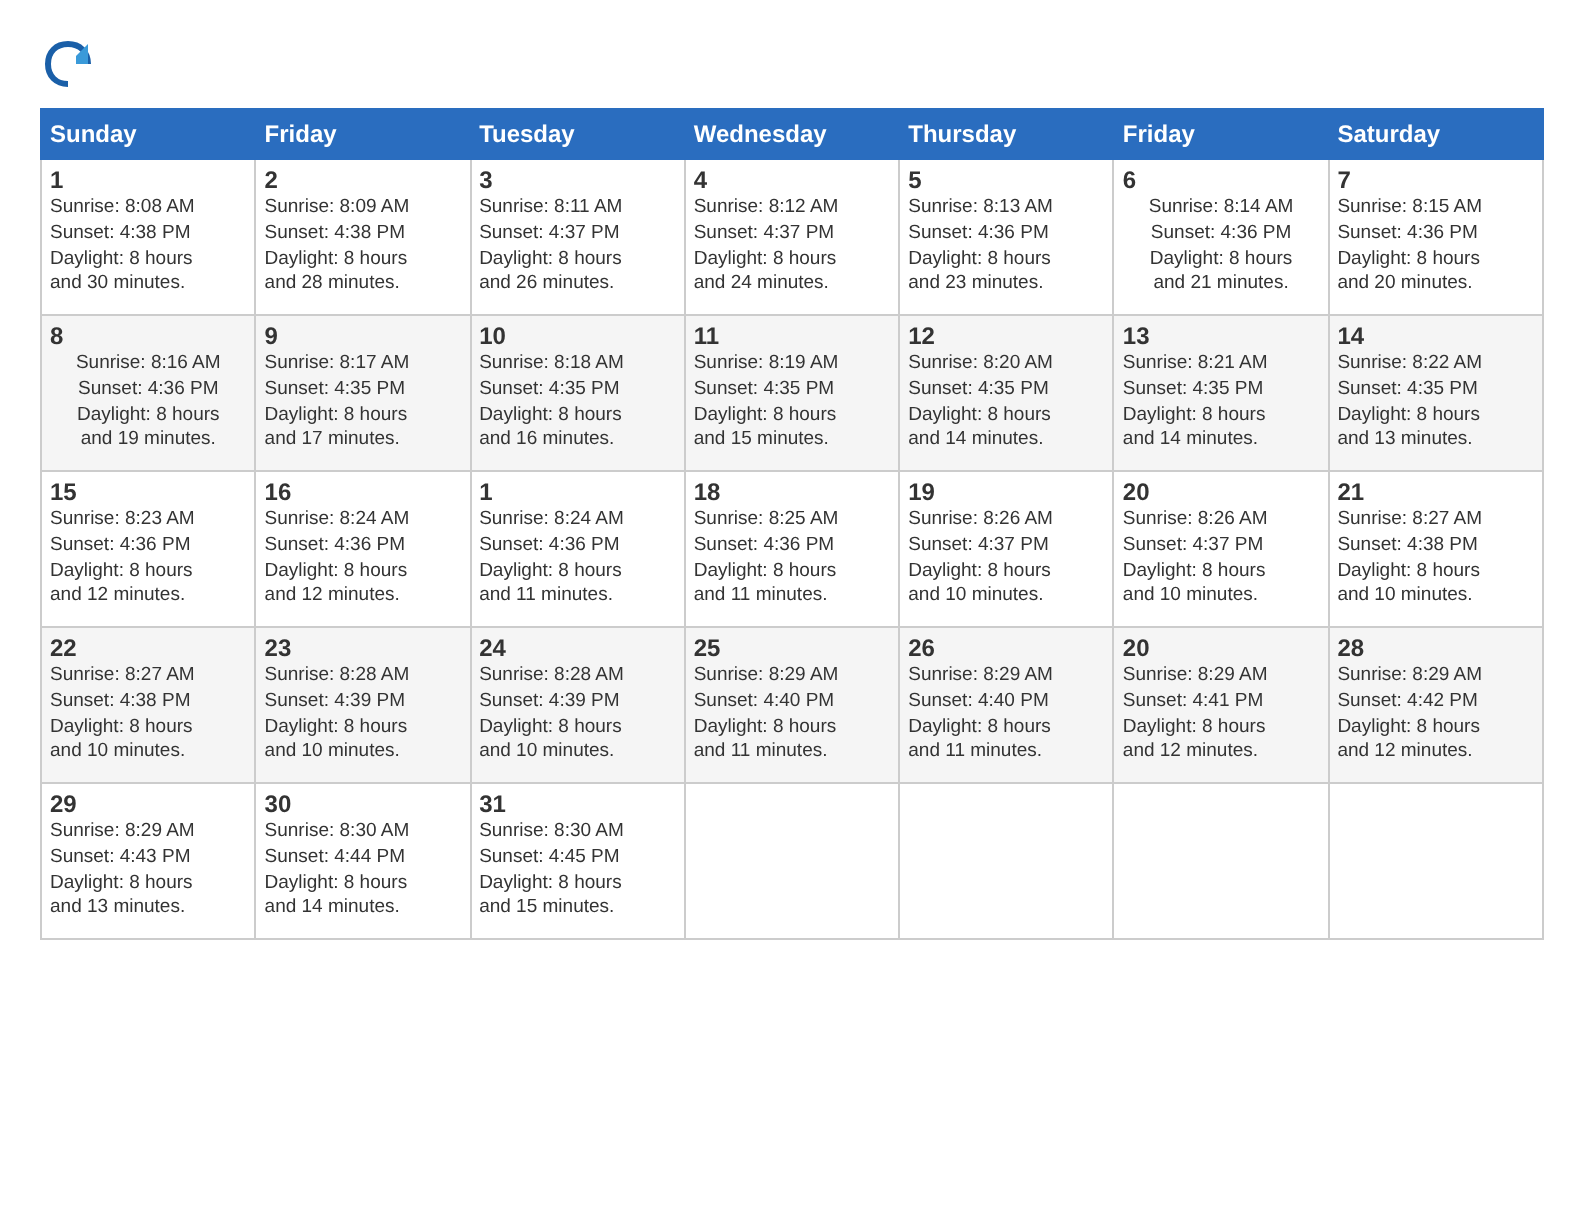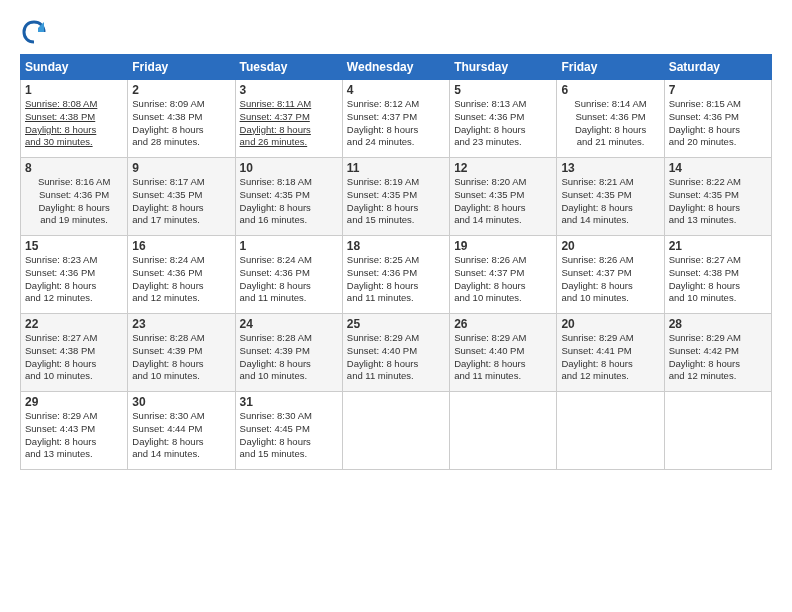--- a/index.html
+++ b/index.html
@@ -128,35 +128,35 @@
           <th>Wednesday</th>
           <th>Thursday</th>
           <th>Friday</th>
           <th>Saturday</th>
         </tr>
     </thead>
     <tbody id="calendar-body">
     <tr>
           <td>
             <span class="day-num">1</span>
-            <div class="day-info" style="white-space: pre-line; text-decoration: underline;">Sunrise: 8:08 AM
+            <div class="day-info" style="white-space: pre-line;">Sunrise: 8:08 AM
 Sunset: 4:38 PM
 Daylight: 8 hours
 and 30 minutes.</div>
           </td>
           <td>
             <span class="day-num">2</span>
             <div class="day-info" style="white-space: pre-line;">Sunrise: 8:09 AM
 Sunset: 4:38 PM
 Daylight: 8 hours
 and 28 minutes.</div>
           </td>
           <td>
             <span class="day-num">3</span>
-            <div class="day-info" style="white-space: pre-line; text-decoration: underline;">Sunrise: 8:11 AM
+            <div class="day-info" style="white-space: pre-line;">Sunrise: 8:11 AM
 Sunset: 4:37 PM
 Daylight: 8 hours
 and 26 minutes.</div>
           </td>
           <td>
             <span class="day-num">4</span>
             <div class="day-info" style="white-space: pre-line;">Sunrise: 8:12 AM
 Sunset: 4:37 PM
 Daylight: 8 hours
 and 24 minutes.</div>

